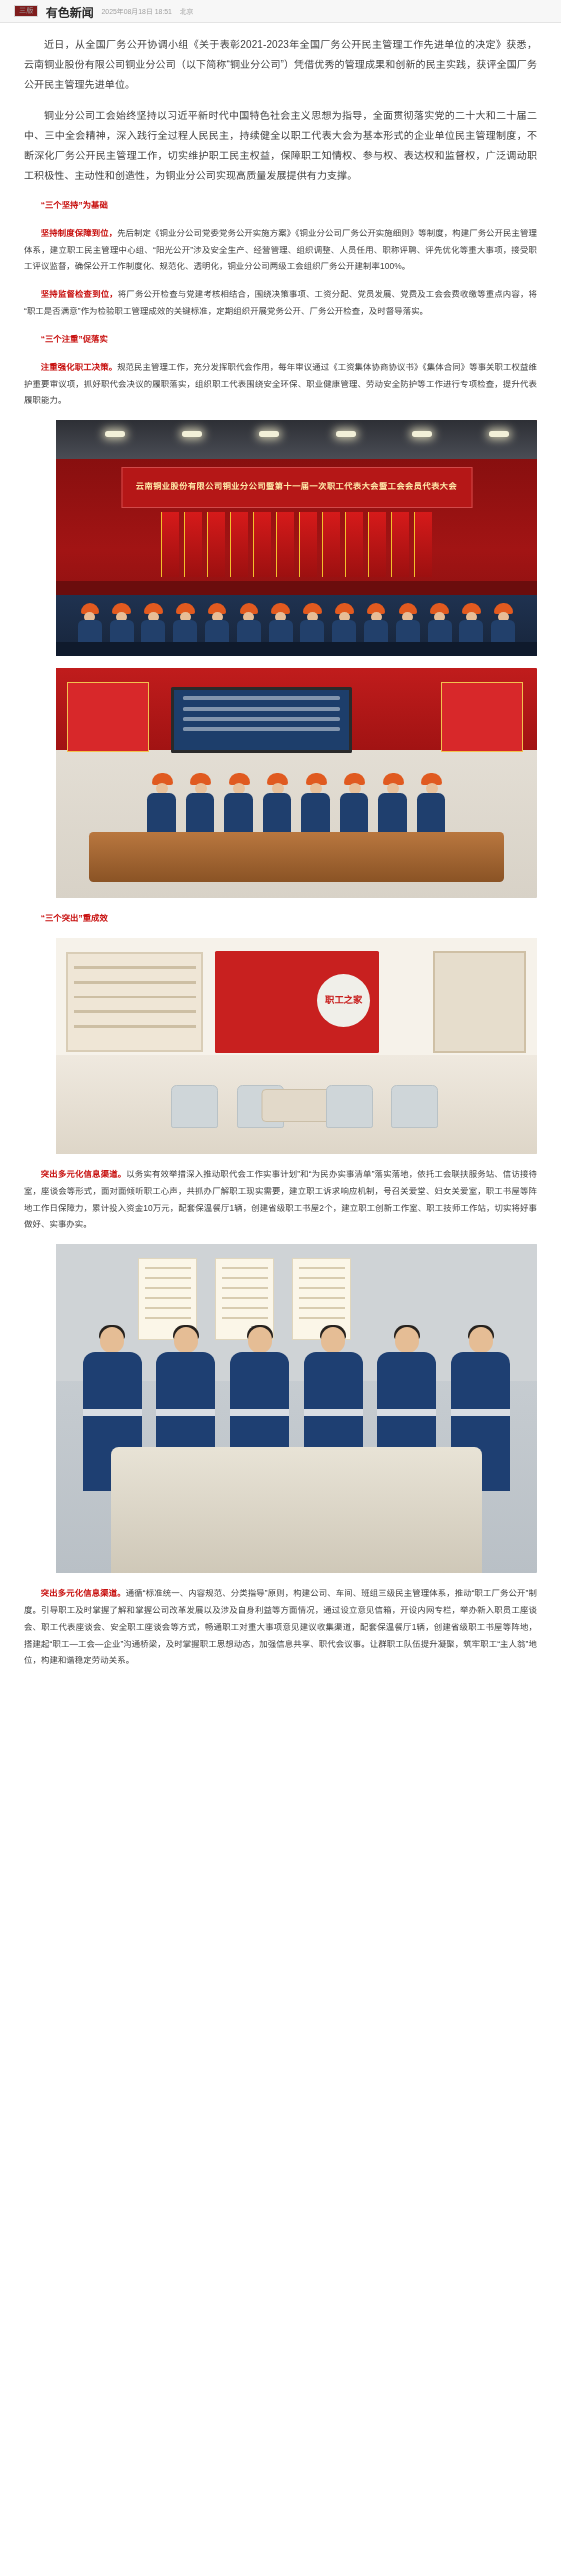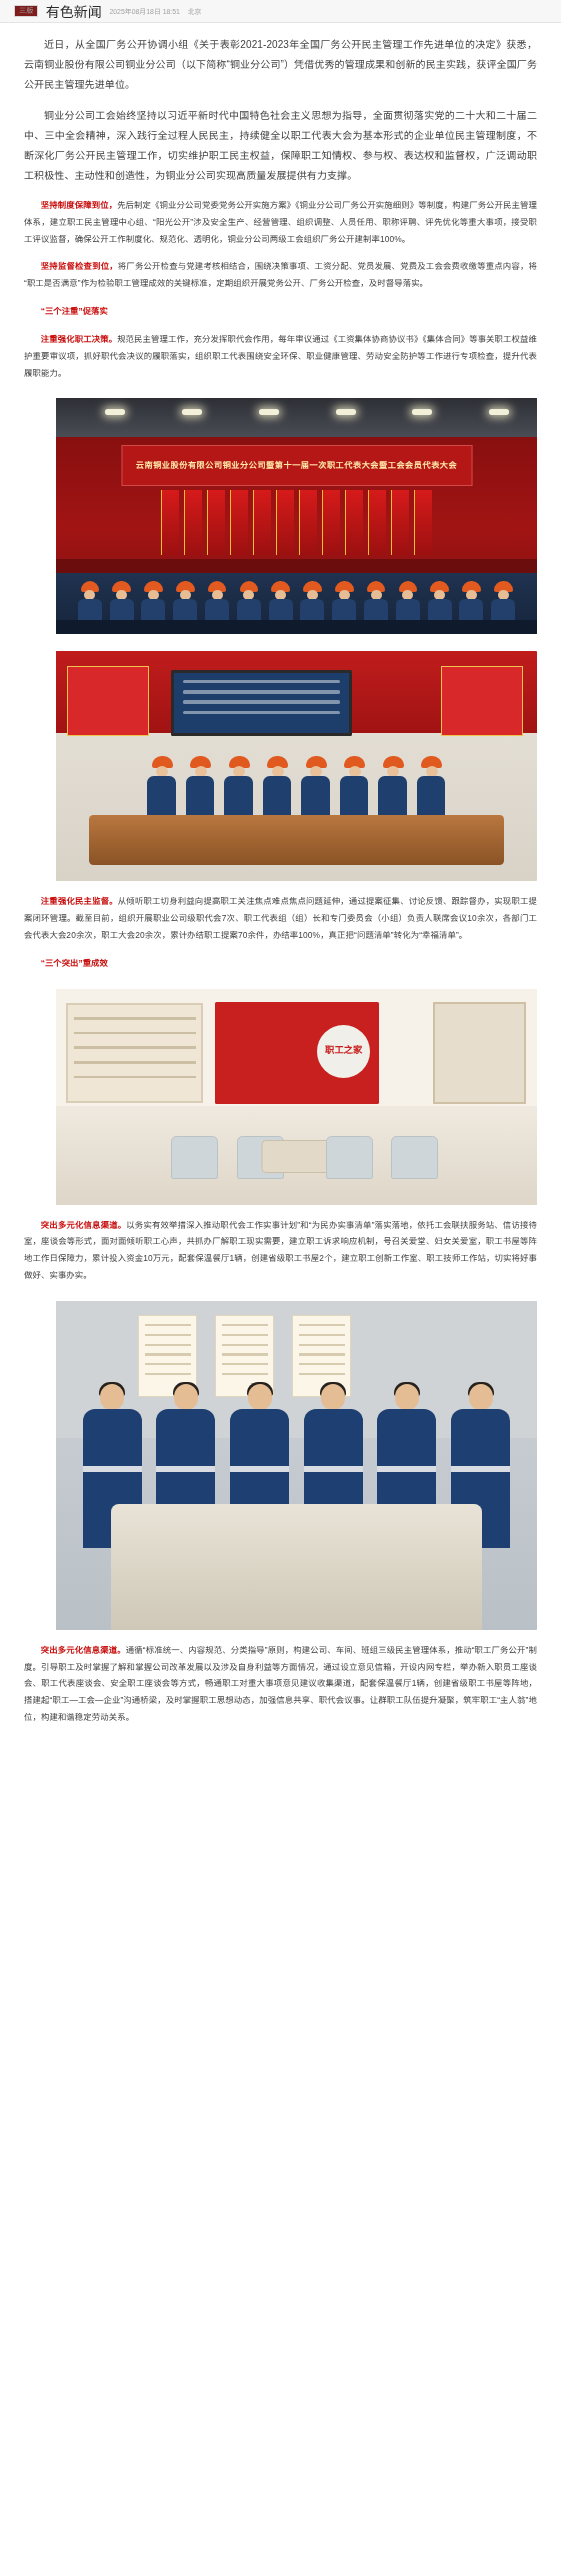--- a/index.html
+++ b/index.html
@@ -29,23 +29,23 @@
   .topbar .tag {
     font-size: 7.1px;
     color: #9b9b9b;
     border: 0.5px solid #d7d7d7;
     border-radius: 0;
     padding: 1.1px 3.8px;
     background: #7f1d1d;
     line-height: 1.2;
   }
   .topbar .site {
-    font-size: 14px;
+    font-size: 12px;
     color: #2a2a2a;
-    font-weight: normal;
+    font-weight: bold;
   }
   .topbar .meta {
     font-size: 6.9px;
     color: #a2a2a2;
   }
   .topbar .loc {
     font-size: 6.9px;
     color: #a2a2a2;
   }
   
@@ -79,21 +79,21 @@
     font-weight: bold;
   }
   .blockhead {
     font-size: 8.4px;
     line-height: 2.0;
     margin: 0 0 11px 0;
     text-indent: 2em;
     color: #3f3f3f;
   }
   .figure {
-    margin: 17px 0 12px 0;
+    margin: 6px 0 12px 0;
     width: 100%;
     border-radius: 1.1px;
     overflow: hidden;
     position: relative;
     padding-left: 32px;
   }
   .figure .ph {
     width: 100%;
     display: block;
     position: relative;
@@ -285,20 +285,23 @@
     <span class="site">有色新闻</span>
     <span class="meta">2025年08月18日 18:51</span>
     <span class="loc">北京</span>
   </div>
 
   <div class="article">
 
     <p class="body">近日，从全国厂务公开协调小组《关于表彰2021-2023年全国厂务公开民主管理工作先进单位的决定》获悉，云南铜业股份有限公司铜业分公司（以下简称“铜业分公司”）凭借优秀的管理成果和创新的民主实践，获评全国厂务公开民主管理先进单位。</p>
     <p class="body">铜业分公司工会始终坚持以习近平新时代中国特色社会主义思想为指导，全面贯彻落实党的二十大和二十届二中、三中全会精神，深入践行全过程人民民主，持续健全以职工代表大会为基本形式的企业单位民主管理制度，不断深化厂务公开民主管理工作，切实维护职工民主权益，保障职工知情权、参与权、表达权和监督权，广泛调动职工积极性、主动性和创造性，为铜业分公司实现高质量发展提供有力支撑。</p>
 
+    <p class="blockhead">
+      <span class="hl">“三个坚持”为基础</span>
+    </p>
 
     <p class="sec-head">
       <span class="lead">坚持制度保障到位，</span><span>先后制定《铜业分公司党委党务公开实施方案》《铜业分公司厂务公开实施细则》等制度，构建厂务公开民主管理体系，建立职工民主管理中心组、“阳光公开”涉及安全生产、经营管理、组织调整、人员任用、职称评聘、评先优化等重大事项，接受职工评议监督，确保公开工作制度化、规范化、透明化，铜业分公司两级工会组织厂务公开建制率100%。</span>
     </p>
     <p class="sec-head">
       <span class="lead">坚持监督检查到位，</span><span>将厂务公开检查与党建考核相结合，围绕决策事项、工资分配、党员发展、党费及工会会费收缴等重点内容，将“职工是否满意”作为检验职工管理成效的关键标准，定期组织开展党务公开、厂务公开检查，及时督导落实。</span>
     </p>
 
     <p class="blockhead">
       <span class="hl">“三个注重”促落实</span>
@@ -465,23 +468,20 @@
               <span class="helmet"></span>
               <span class="head"></span>
               <span class="body"></span>
             </div>
         </div>
         <div class="table"></div>
       </div>
 
     </div>
 
-    <p class="sec-head">
-      <span class="lead">注重强化民主监督。</span><span>从倾听职工切身利益向提高职工关注焦点难点焦点问题延伸，通过提案征集、讨论反馈、跟踪督办，实现职工提案闭环管理。截至目前，组织开展职业公司级职代会7次、职工代表组（组）长和专门委员会（小组）负责人联席会议10余次，各部门工会代表大会20余次，职工大会20余次，累计办结职工提案70余件，办结率100%，真正把“问题清单”转化为“幸福清单”。</span>
-    </p>
 
     <p class="blockhead">
       <span class="hl">“三个突出”重成效</span>
     </p>
 
 
     <div class="figure">
       <div class="ph photo3">
         <div class="back"></div>
         <div class="shelf">

